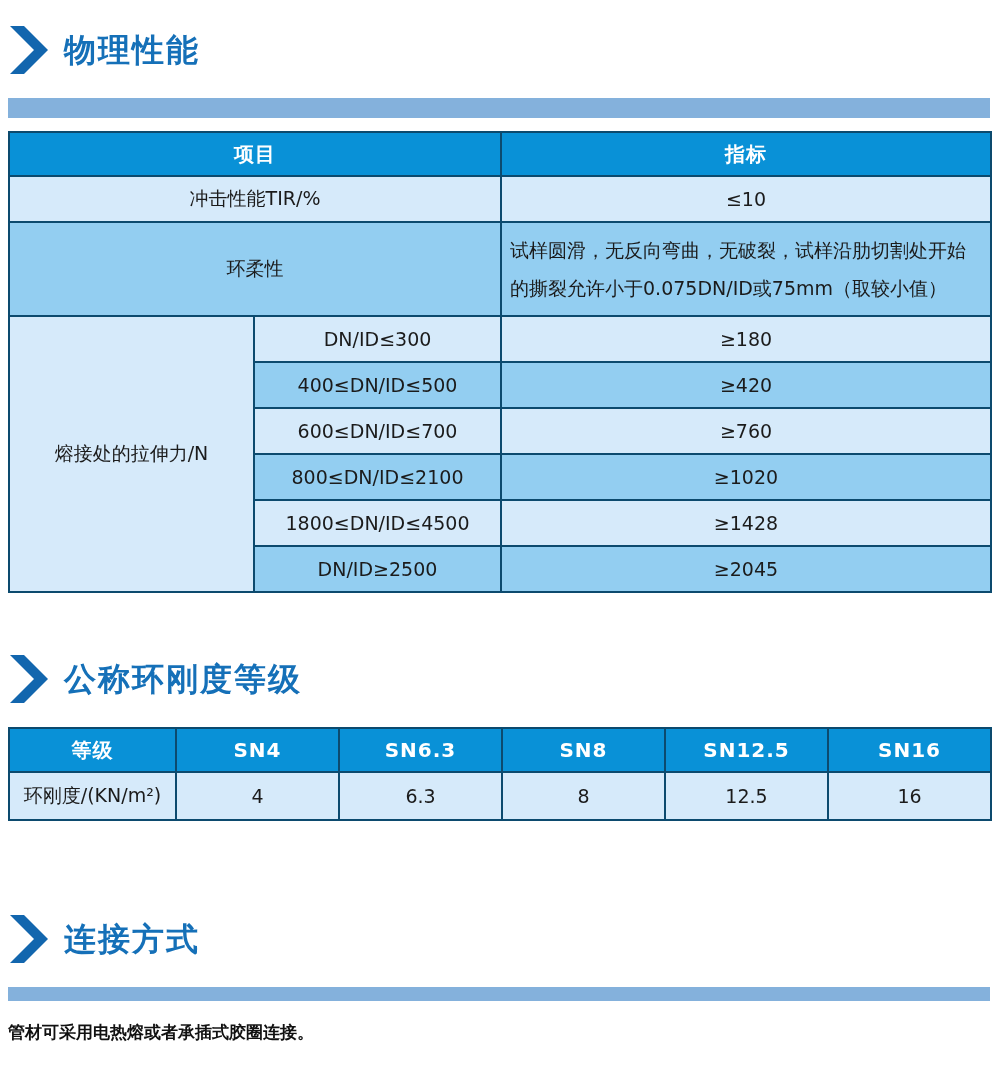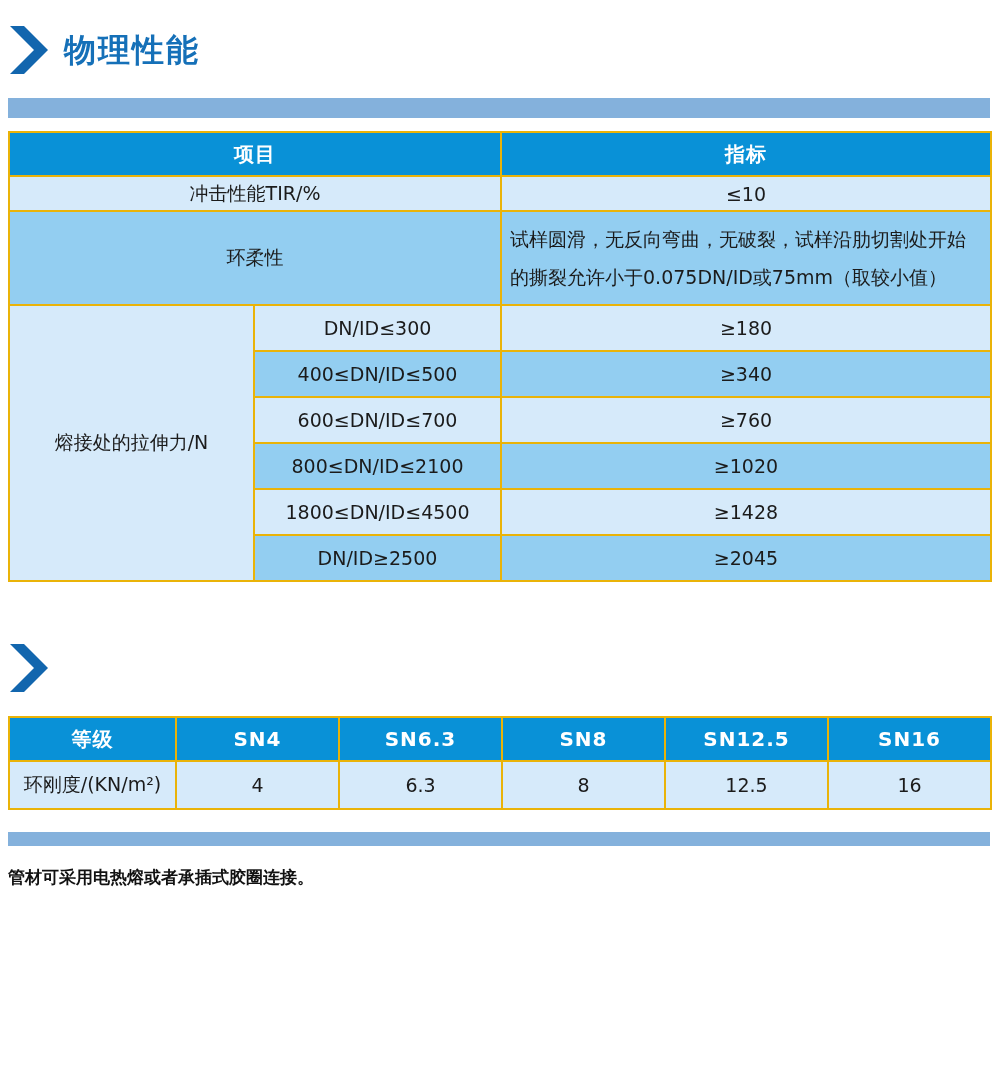--- a/index.html
+++ b/index.html
@@ -18,30 +18,30 @@
   .section-head h2 { font-size:32px; font-weight:bold; color:#1570b8; letter-spacing:2px; line-height:1; }
 
   
   .bar { width:982px; margin-left:8px; background:#84b1dc; }
   .bar.thick { height:20px; }
   .bar.thin  { height:14px; }
 
   
   table { border-collapse:collapse; table-layout:fixed; width:982px; margin-left:8px; }
   th, td {
-    border:2px solid #eab308;
+    border:2px solid #0c4a6e;
     text-align:center; vertical-align:middle;
     font-size:19px; padding:0;
     word-break:break-all;
   }
   thead th { background:#0991d7; color:#ffffff; font-weight:bold; font-size:20px; height:44px; letter-spacing:1px; }
   .light  { background:#d6eafa; }
   .medium { background:#93cef1; }
 
-  .row-h45 { height:35px; }
+  .row-h45 { height:46px; }
   .row-h46 { height:46px; }
   .row-h48 { height:48px; }
   .row-h93 { height:93px; }
 
   td.left-text { text-align:left; padding:8px 8px; line-height:38px; }
 
   
   #head1  { margin-top:24px; }
   #bar1   { margin-top:22px; }
   #table1 { margin-top:13px; }
@@ -86,21 +86,21 @@
         <td colspan="2" class="medium">环柔性</td>
         <td class="medium left-text">试样圆滑，无反向弯曲，无破裂，试样沿肋切割处开始的撕裂允许小于0.075DN/ID或75mm（取较小值）</td>
       </tr>
       <tr class="row-h46">
         <td rowspan="6" class="light">熔接处的拉伸力/N</td>
         <td class="light">DN/ID≤300</td>
         <td class="light">≥180</td>
       </tr>
       <tr class="row-h46">
         <td class="medium">400≤DN/ID≤500</td>
-        <td class="medium">≥340</td>
+        <td class="medium">≥420</td>
       </tr>
       <tr class="row-h46">
         <td class="light">600≤DN/ID≤700</td>
         <td class="light">≥760</td>
       </tr>
       <tr class="row-h46">
         <td class="medium">800≤DN/ID≤2100</td>
         <td class="medium">≥1020</td>
       </tr>
       <tr class="row-h46">
@@ -111,20 +111,21 @@
         <td class="medium">DN/ID≥2500</td>
         <td class="medium">≥2045</td>
       </tr>
     </tbody>
   </table>
 
   <div class="section-head" id="head2">
     <svg class="chev" viewBox="0 0 38 48">
       <polygon points="0,0 14,0 38,24 14,48 0,48 24,24" fill="#1266ae"></polygon>
     </svg>
+    <h2>公称环刚度等级</h2>
   </div>
 
   <table id="table2">
     <colgroup>
         <col style="width:167px">
         <col style="width:163px">
         <col style="width:163px">
         <col style="width:163px">
         <col style="width:163px">
         <col style="width:163px">
@@ -144,18 +145,24 @@
         <td class="light">环刚度/(KN/m²)</td>
         <td class="light">4</td>
         <td class="light">6.3</td>
         <td class="light">8</td>
         <td class="light">12.5</td>
         <td class="light">16</td>
       </tr>
     </tbody>
   </table>
 
+  <div class="section-head" id="head3">
+    <svg class="chev" viewBox="0 0 38 48">
+      <polygon points="0,0 14,0 38,24 14,48 0,48 24,24" fill="#1266ae"></polygon>
+    </svg>
+    <h2>连接方式</h2>
+  </div>
 
   <div class="bar thin" id="bar2"></div>
 
   <p class="note">管材可采用电热熔或者承插式胶圈连接。</p>
 
 </div>
 
 </body></html>

